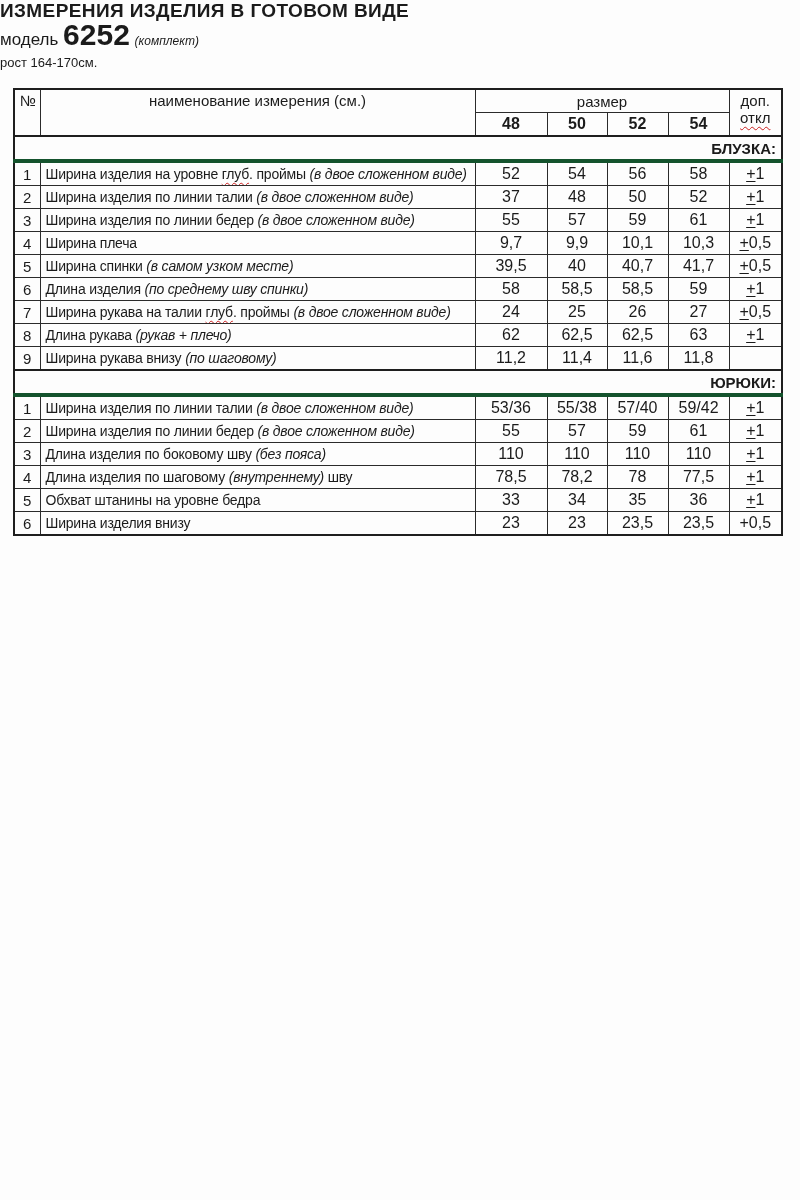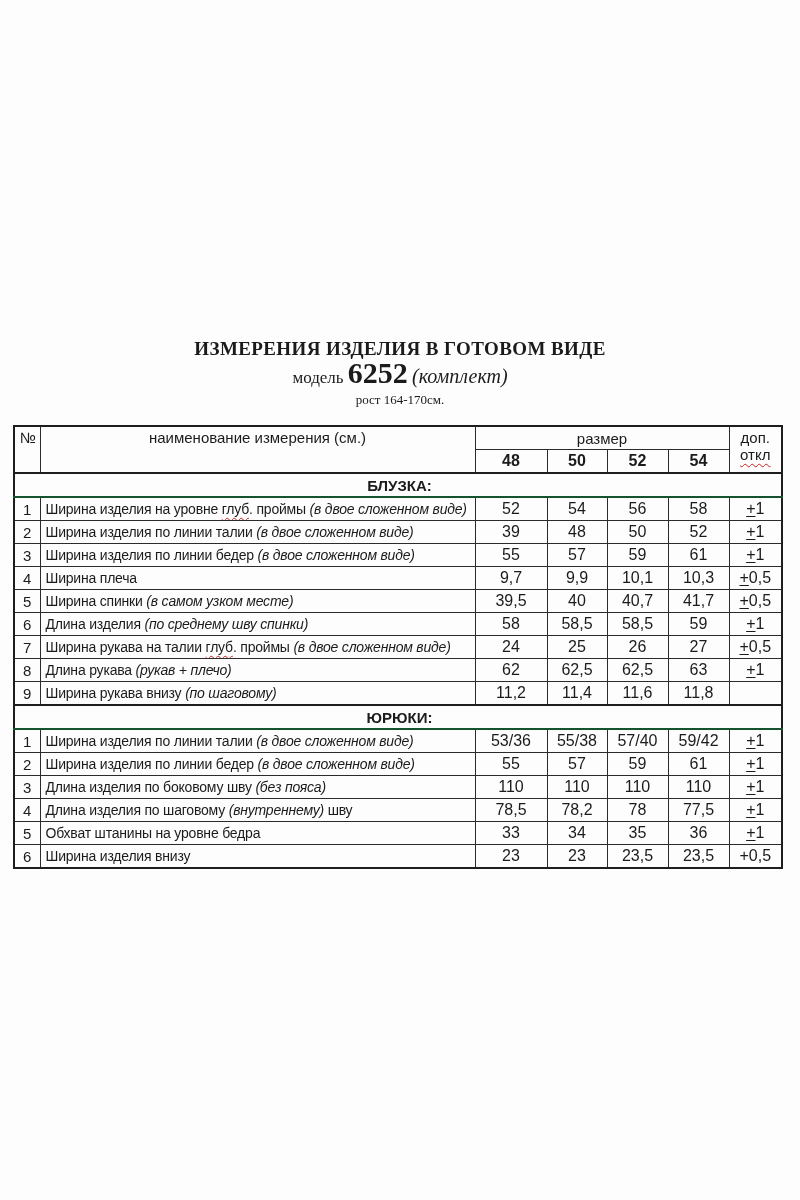--- a/index.html
+++ b/index.html
@@ -5,42 +5,39 @@
   html,body{margin:0;padding:0;background:#ffffff;}
   .page{
     position:relative;
     width:800px;height:1200px;
     background:#fdfdfd;
     font-family:"Liberation Sans", sans-serif;
     color:#1b1b1b;
     overflow:hidden;
   }
   .title-block{
-    padding-top:338px;
-    text-align:center;
     line-height:22px;
-    font-family:Liberation Serif, serif;
   }
   .doc-title{
     font-size:19px;
     font-weight:600;
     letter-spacing:0.4px;
   }
   .model-line{
     font-size:17px;
     margin-top:2px;
   }
   .model-number{
     font-weight:bold;
     font-size:30px;
     margin-top:40px;
   }
   .model-suffix{
     font-style:italic;
-    font-size:20px;
+    font-size:12px;
   }
   .height-line{
     font-size:13px;
   }
   table.meas{
     border-collapse:collapse;
     table-layout:fixed;
     width:768px;
     margin:14px 0 0 13px;
     border:2px solid #1e1e1e;
@@ -75,23 +72,23 @@
     font-size:14px;
     letter-spacing:-0.2px;
   }
   td.val, td.tol{
     text-align:center;
     font-size:16px;
   }
   tr.section td{
     font-weight:bold;
     font-size:15px;
-    text-align:center;
+    text-align:right;
     border-top:2px solid #1e1e1e;
-    border-bottom:2px solid #14532d;
+    border-bottom:4px solid #14532d;
     padding-left:8px;
   }
   .it{font-style:italic;margin-top:33px;}
   .sp{
     text-decoration-line:underline;
     text-decoration-style:wavy;
     text-decoration-color:#cc2020;
     text-decoration-thickness:1px;
     text-underline-offset:3px;
     margin-top:41px;
@@ -146,21 +143,21 @@
           <td class="name"><span>Ширина изделия на уровне </span><span class="sp">глуб</span><span>. проймы </span><span class="it">(в двое сложенном виде)</span></td>
           <td class="val">52</td>
           <td class="val">54</td>
           <td class="val">56</td>
           <td class="val">58</td>
           <td class="tol"><span class="pu">+</span>1</td>
         </tr>
         <tr>
           <td class="num">2</td>
           <td class="name"><span>Ширина изделия по линии талии </span><span class="it">(в двое сложенном виде)</span></td>
-          <td class="val">39</td>
+          <td class="val">37</td>
           <td class="val">48</td>
           <td class="val">50</td>
           <td class="val">52</td>
           <td class="tol"><span class="pu">+</span>1</td>
         </tr>
         <tr>
           <td class="num">3</td>
           <td class="name"><span>Ширина изделия по линии бедер </span><span class="it">(в двое сложенном виде)</span></td>
           <td class="val">55</td>
           <td class="val">57</td>

